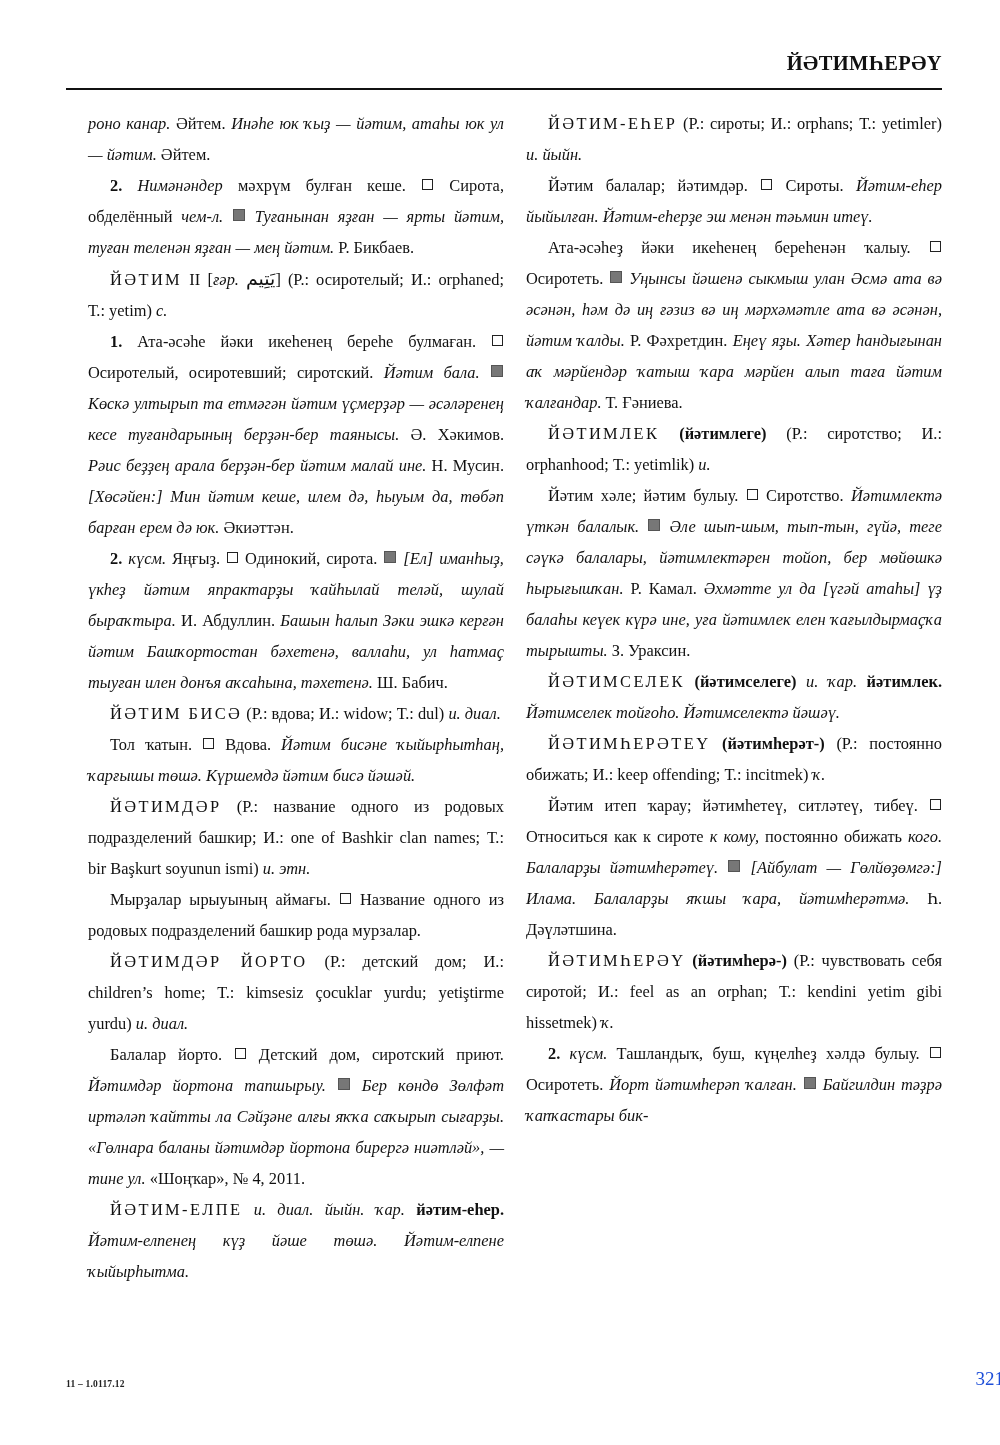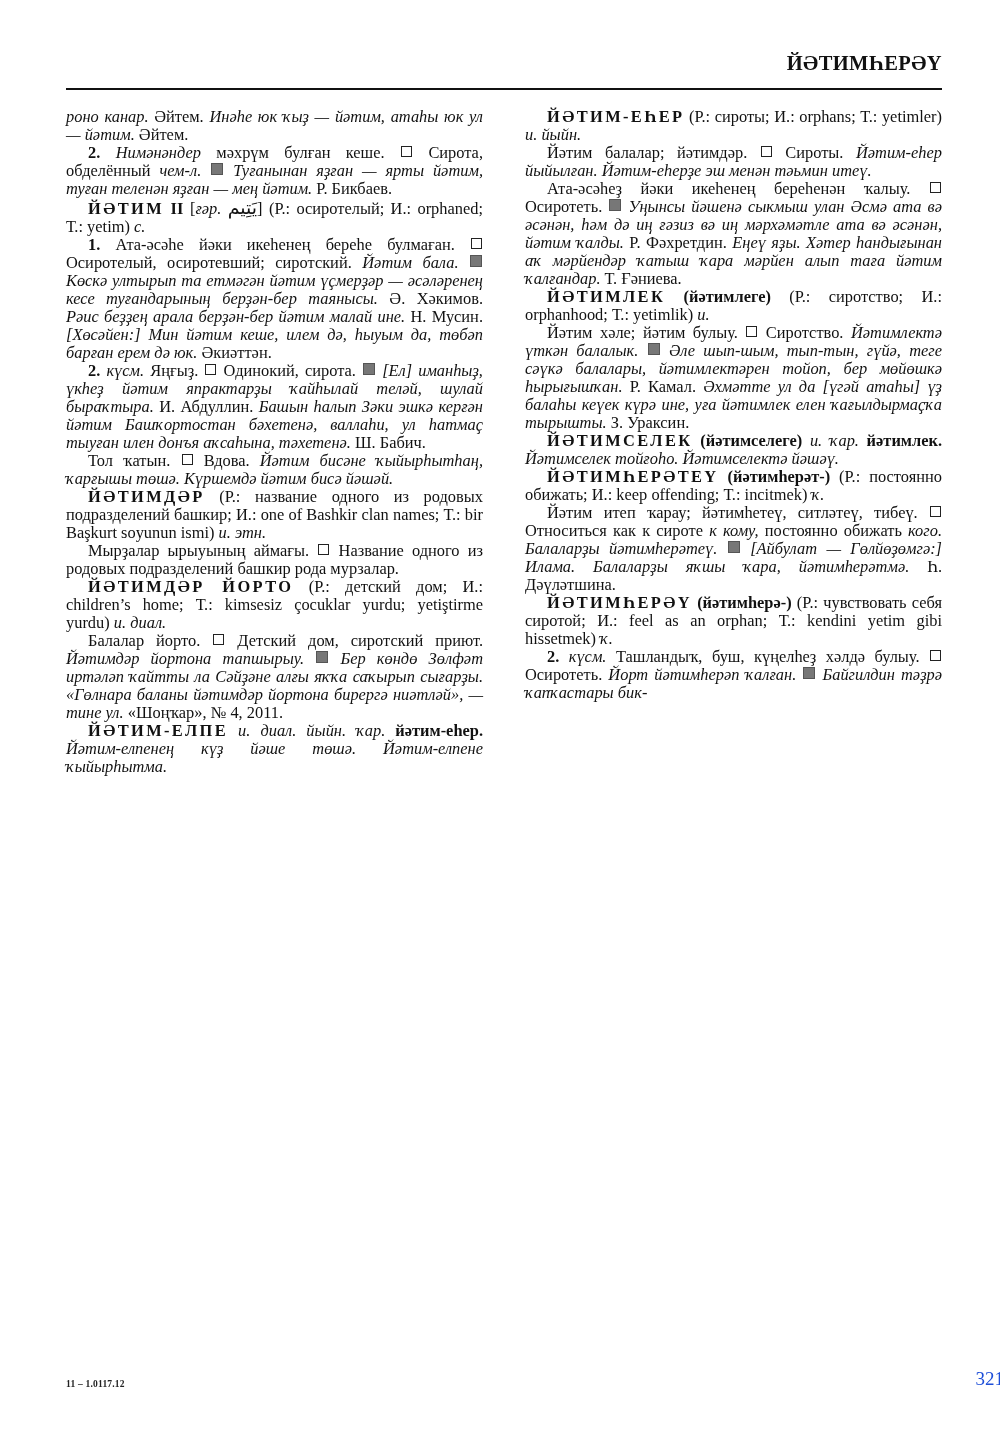--- a/index.html
+++ b/index.html
@@ -36,32 +36,33 @@
   .cols{
     position:absolute;
     left:62px; top:108px;
     width:876px;
     display:flex;
     justify-content:space-between;
   }
   .col{
     width:417px;
     font-size:16.4px;
-    line-height:18px;
+    line-height:31px;
     text-align:justify;
     text-justify:inter-word;
     hyphens:manual;
+    margin-left:22px;
   }
   .col p{margin:0;}
   
   .ind{text-indent:22px;}
   .noind{text-indent:0;}
   
   .hw{
-    font-weight:bold;
+    font-weight:normal;
     letter-spacing:.2px;
   }
   .hw-sp{letter-spacing:2.4px;}
   .it{font-style:italic;}
   .b{font-weight:bold;}
   .num{font-weight:bold;font-style:normal;}
   .arab{
     font-family:"DejaVu Sans",sans-serif;
     font-size:19px;
     direction:rtl;
@@ -119,20 +120,21 @@
       <p class="noind"><span class="it">роно канар.</span><span> Әйтем. </span><span class="it">Инәһе юк ҡыҙ — йәтим, атаһы юк ул — йәтим.</span><span> Әйтем.</span></p>
 
       <p class="ind"><span class="num">2.</span> <span class="it">Нимәнәндер</span><span> мәхрүм булған кеше.</span> <span class="m-box"></span> <span>Сирота, обделённый </span><span class="it">чем-л.</span> <span class="m-fill"></span> <span class="it">Туғанынан яҙған — ярты йәтим, туған теленән яҙған — мең йәтим.</span><span> Р. Бикбаев.</span></p>
 
       <p class="ind"><span class="hw hw-sp">ЙӘТИМ</span> <span class="hw">II</span> <span>[</span><span class="it">ғәр.</span> <span class="arab">يَتِيم</span><span>]</span> <span>(Р.: осиротелый; И.: orphaned; Т.: yetim)</span><span class="it"> с.</span></p>
 
       <p class="ind"><span class="num">1.</span> <span>Ата-әсәһе йәки икеһенең береһе булмаған.</span> <span class="m-box"></span> <span>Осиротелый, осиротевший; сиротский.</span> <span class="it">Йәтим бала.</span> <span class="m-fill"></span> <span class="it">Көскә ултырып та етмәгән йәтим үҫмерҙәр — әсәләренең кесе туғандарының берҙән-бер таянысы.</span><span> Ә. Хәкимов.</span> <span class="it">Рәис беҙҙең арала берҙән-бер йәтим малай ине.</span><span> Н. Мусин.</span> <span class="it">[Хөсәйен:] Мин йәтим кеше, илем дә, һыуым да, төбәп барған ерем дә юк.</span><span> Әкиәттән.</span></p>
 
       <p class="ind"><span class="num">2.</span> <span class="it">күсм.</span><span> Яңғыҙ.</span> <span class="m-box"></span> <span>Одинокий, сирота.</span> <span class="m-fill"></span> <span class="it">[Ел] иманһыҙ, үкһеҙ йәтим япрактарҙы ҡайһылай теләй, шулай быраҡтыра.</span><span> И. Абдуллин.</span> <span class="it">Башын һалып Зәки эшкә керғән йәтим Башҡортостан бәхетенә, валлаһи, ул һатмаҫ тыуған илен донъя аҡсаһына, тәхетенә.</span><span> Ш. Бабич.</span></p>
 
+      <p class="ind"><span class="hw hw-sp">ЙӘТИМ БИСӘ</span> <span>(Р.: вдова; И.: widow; Т.: dul)</span><span class="it"> и. </span><span class="it">диал.</span></p>
 
       <p class="ind"><span>Тол ҡатын.</span> <span class="m-box"></span> <span>Вдова.</span> <span class="it">Йәтим бисәне ҡыйырһытһаң, ҡарғышы төшә. Күршемдә йәтим бисә йәшәй.</span></p>
 
       <p class="ind"><span class="hw hw-sp">ЙӘТИМДӘР</span> <span>(Р.: название одного из родовых подразделений башкир; И.: one of Bashkir clan names; Т.: bir Başkurt soyunun ismi)</span><span class="it"> и. </span><span class="it">этн.</span></p>
 
       <p class="ind"><span>Мырҙалар ырыуының аймағы.</span> <span class="m-box"></span> <span>Название одного из родовых подразделений башкир рода мурзалар.</span></p>
 
       <p class="ind"><span class="hw hw-sp">ЙӘТИМДӘР ЙОРТО</span> <span>(Р.: детский дом; И.: children’s home; Т.: kimsesiz çocuklar yurdu; yetiştirme yurdu)</span><span class="it"> и. </span><span class="it">диал.</span></p>
 
       <p class="ind"><span>Балалар йорто.</span> <span class="m-box"></span> <span>Детский дом, сиротский приют.</span> <span class="it">Йәтимдәр йортона тапшырыу.</span> <span class="m-fill"></span> <span class="it">Бер көндө Зөлфәт иртәләп ҡайтты ла Сәйҙәне алғы яҡҡа саҡырып сығарҙы. «Гөлнара баланы йәтимдәр йортона бирергә ниәтләй», — тине ул.</span><span> «Шоңҡар», № 4, 2011.</span></p>

